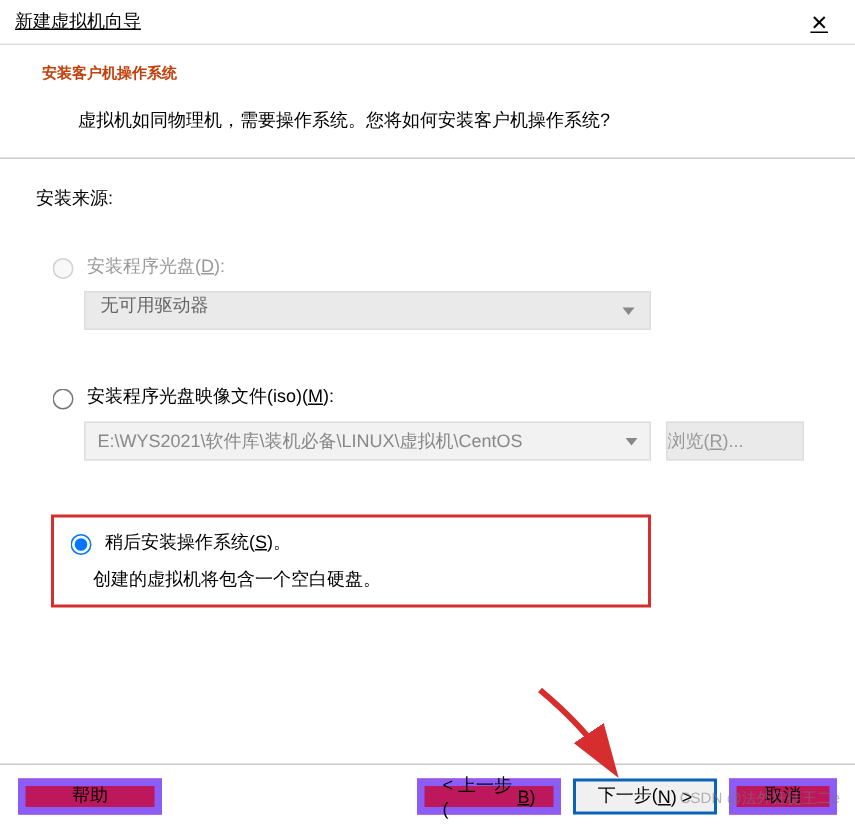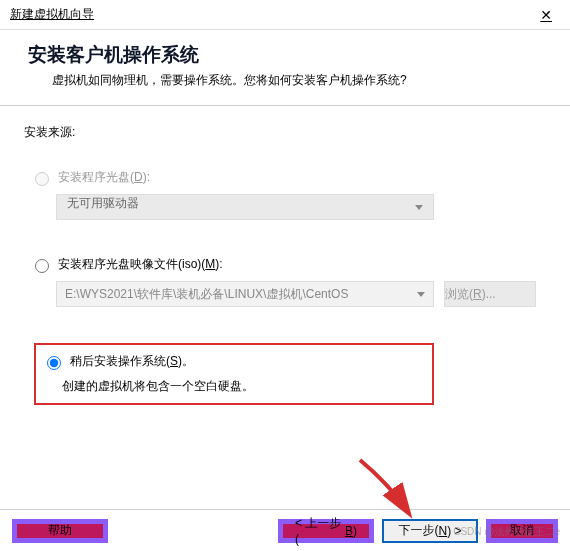--- a/index.html
+++ b/index.html
@@ -20,21 +20,21 @@
     padding: 0 10px;
     border-bottom: 1px solid #ddd;
     text-decoration: underline;
   }
   .titlebar .title { flex: 1; color: #000; }
   .close-x { font-size: 14px; padding: 4px 8px; cursor: pointer; }
   .header {
     padding: 12px 28px 16px 28px;
     border-bottom: 1px solid #ccc;
   }
-  .header .heading { font-weight: bold; color: #0f172a; font-size: 19px; margin-bottom: 4px; }
+  .header .heading { font-weight: bold; color: #c2410c; font-size: 10px; margin-bottom: 16px; }
   .header .subheading { color: #000; padding-left: 24px; }
   .content {
     padding: 18px 24px 0 24px;
   }
   .section-label { color: #000; margin-bottom: 28px; }
   .opt-block { margin-left: 6px; margin-bottom: 36px; }
   .radio-row {
     display: flex;
     align-items: flex-end;
     gap: 6px;

